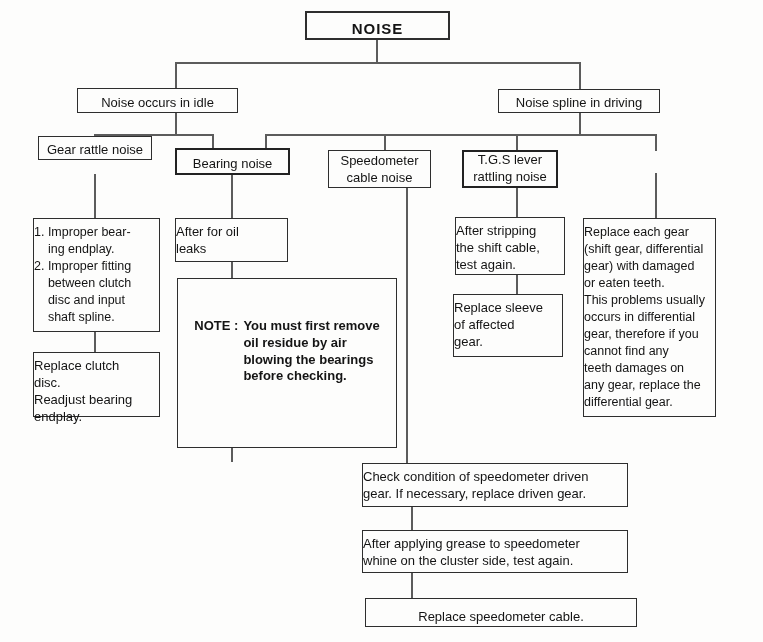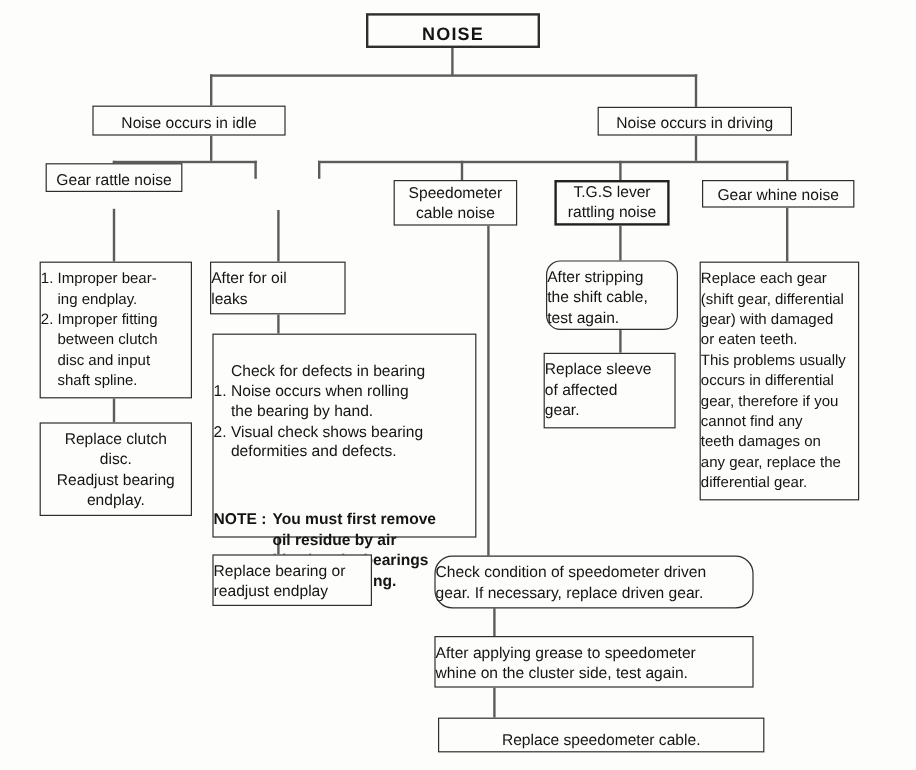--- a/index.html
+++ b/index.html
@@ -22,21 +22,21 @@
   }
   .node.center{
     display:flex;align-items:flex-end;justify-content:center;
     text-align:center;
   }
   .node.lefttxt{padding:5px 0;}
   .node.bold2{border-width:2px;border-color:#222;}
   .title{font-weight:bold;font-size:15px;letter-spacing:1px;}
   .line{position:absolute;background:#5c5c5c;}
   .smalltxt{font-size:12.5px;line-height:1.36;}
-  .notewrap{display:flex;margin-top:23px;font-weight:bold;}
+  .notewrap{display:flex;margin-top:0;font-weight:bold;justify-content:center;}
   .notelabel{white-space:nowrap;margin-right:5px;}
   .notetext{white-space:pre-wrap;}
 </style>
 </head>
 <body>
 
 <div class="canvas">
 
   <div class="line" style="left:376px;top:40px;width:2px;height:23px;"></div>
   <div class="line" style="left:175px;top:62px;width:406px;height:2px;"></div>
@@ -72,88 +72,81 @@
   <div class="line" style="left:655px;top:173px;width:2px;height:45px;"></div>
 
   <div class="node center" style="left:305px;top:11px;width:145px;height:29px;border-width:2px;">
     <span class="title">NOISE</span>
   </div>
 
   <div class="node center" style="left:77px;top:88px;width:161px;height:25px;">
     <span>Noise occurs in idle</span>
   </div>
   <div class="node center" style="left:498px;top:89px;width:162px;height:24px;">
-    <span>Noise occurs in driving</span>
+    <span>Noise spline in driving</span>
   </div>
 
   <div class="node center" style="left:38px;top:136px;width:114px;height:24px;">
     <span>Gear rattle noise</span>
+  </div>
+  <div class="node center bold2" style="left:175px;top:148px;width:115px;height:27px;">
+    <span>Bearing noise</span>
   </div>
   <div class="node center" style="left:328px;top:150px;width:103px;height:38px;">
     <span>Speedometer
 cable noise</span>
   </div>
   <div class="node center bold2" style="left:462px;top:150px;width:96px;height:38px;">
     <span>T.G.S lever
 rattling noise</span>
   </div>
-  <div class="node center" style="left:585px;top:150px;width:127px;height:23px;">
-    <span>Gear whine noise</span>
-  </div>
 
   <div class="node lefttxt smalltxt" style="left:33px;top:218px;width:127px;height:114px;">1. Improper bear-
     ing endplay.
 2. Improper fitting
     between clutch
     disc and input
     shaft spline.</div>
-  <div class="node lefttxt" style="left:33px;top:352px;width:127px;height:78px;text-align:center;">Replace clutch
+  <div class="node lefttxt" style="left:33px;top:352px;width:127px;height:65px;">Replace clutch
 disc.
 Readjust bearing
 endplay.</div>
 
   <div class="node lefttxt" style="left:175px;top:218px;width:113px;height:44px;">After for oil
 leaks</div>
   <div class="node lefttxt" style="left:177px;top:278px;width:220px;height:170px;">
-    <span>Check for defects in bearing
-1. Noise occurs when rolling
-    the bearing by hand.
-2. Visual check shows bearing
-    deformities and defects.</span>
     <div class="notewrap">
       <span class="notelabel">NOTE :</span>
       <span class="notetext">You must first remove
 oil residue by air
 blowing the bearings
 before checking.</span>
     </div>
   </div>
-  <div class="node lefttxt" style="left:177px;top:462px;width:133px;height:43px;">Replace bearing or
-readjust endplay</div>
 
-  <div class="node lefttxt" style="left:455px;top:217px;width:110px;height:58px;border-radius:12px;">After stripping
+  <div class="node lefttxt" style="left:455px;top:217px;width:110px;height:58px;">After stripping
 the shift cable,
 test again.</div>
   <div class="node lefttxt" style="left:453px;top:294px;width:110px;height:63px;">Replace sleeve
 of affected
 gear.</div>
 
   <div class="node lefttxt smalltxt" style="left:583px;top:218px;width:133px;height:199px;">Replace each gear
 (shift gear, differential
 gear) with damaged
 or eaten teeth.
 This problems usually
 occurs in differential
 gear, therefore if you
 cannot find any
 teeth damages on
 any gear, replace the
 differential gear.</div>
 
-  <div class="node lefttxt" style="left:362px;top:463px;width:266px;height:44px;border-radius:15px;">Check condition of speedometer driven
+  <div class="node lefttxt" style="left:362px;top:463px;width:266px;height:44px;">Check condition of speedometer driven
 gear. If necessary, replace driven gear.</div>
   <div class="node lefttxt" style="left:362px;top:530px;width:266px;height:43px;">After applying grease to speedometer
 whine on the cluster side, test again.</div>
   <div class="node center" style="left:365px;top:598px;width:272px;height:29px;">
     <span>Replace speedometer cable.</span>
   </div>
 
 </div>
 
 </body></html>

